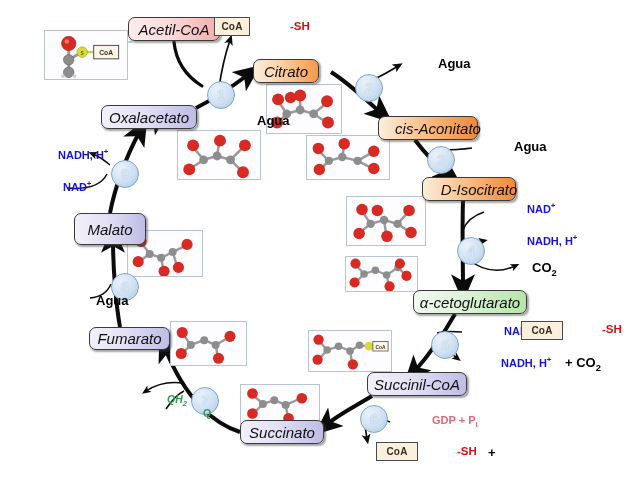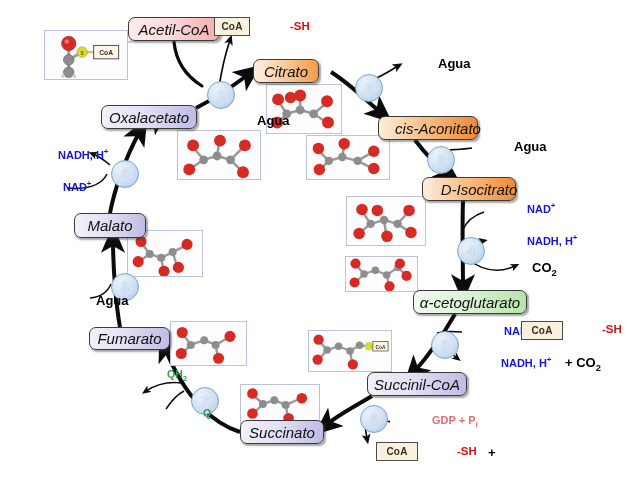--- a/index.html
+++ b/index.html
@@ -162,21 +162,21 @@
     </div>
   <div class="pill purple" style="left:367px;top:372px;width:100px;height:24px;">
       <span>Succinil-CoA</span>
     </div>
   <div class="pill purple" style="left:240px;top:420px;width:84px;height:24px;">
       <span>Succinato</span>
     </div>
   <div class="pill purple" style="left:89px;top:327px;width:81px;height:23px;">
       <span>Fumarato</span>
     </div>
-  <div class="pill purple" style="left:74px;top:213px;width:72px;height:25px;align-items:center;">
+  <div class="pill purple" style="left:74px;top:213px;width:72px;height:32px;align-items:center;">
       <span>Malato</span>
     </div>
   <div class="pill purple" style="left:101px;top:105px;width:96px;height:24px;">
       <span>Oxalacetato</span>
     </div>
 
   <div class="molpanel" style="left:44px;top:30px;width:84px;height:50px;">
     <svg viewBox="0 0 84 50">
       <line x1="24" y1="16" x2="24" y2="30" stroke="#9a9a9a" stroke-width="3"></line>
       <line x1="24" y1="30" x2="38" y2="22" stroke="#9a9a9a" stroke-width="3"></line>
@@ -444,21 +444,21 @@
   <div class="lbl blue" style="left:464px;top:323px;"><span>NAD</span><sup>+</sup></div>
   <div class="lbl blue" style="left:506px;top:323px;"><span>+</span></div>
   <div class="lbl red" style="left:562px;top:323px;"><span>-SH</span></div>
   <div class="lbl blue" style="left:461px;top:355px;"><span>NADH, H</span><sup>+</sup></div>
   <div class="lbl black" style="left:525px;top:355px;"><span>+ CO</span><sub>2</sub></div>
 
   <div class="lbl pinkr" style="left:392px;top:414px;"><span>GDP + P</span><sub>i</sub></div>
   <div class="lbl red" style="left:417px;top:445px;"><span>-SH</span></div>
   <div class="lbl black" style="left:448px;top:445px;"><span>+</span></div>
 
-  <div class="lbl green2" style="left:127px;top:368px;"><span>QH</span><sub>2</sub></div>
+  <div class="lbl green2" style="left:127px;top:393px;font-style:italic;"><span>QH</span><sub>2</sub></div>
   <div class="lbl green2" style="left:163px;top:407px;"><span>Q</span></div>
   <div class="lbl black" style="left:56px;top:293px;"><span>Agua</span></div>
   <div class="lbl blue" style="left:18px;top:147px;"><span>NADH, H</span><sup>+</sup></div>
   <div class="lbl blue" style="left:23px;top:179px;"><span>NAD</span><sup>+</sup></div>
 
 
   <svg id="arrows2" viewBox="0 0 640 480">
     <path d="M146,127 C150,124 154,121 158,118" stroke="#0b0b0b" stroke-width="4" fill="none" marker-end="url(#ah)"></path>
   </svg>
 

